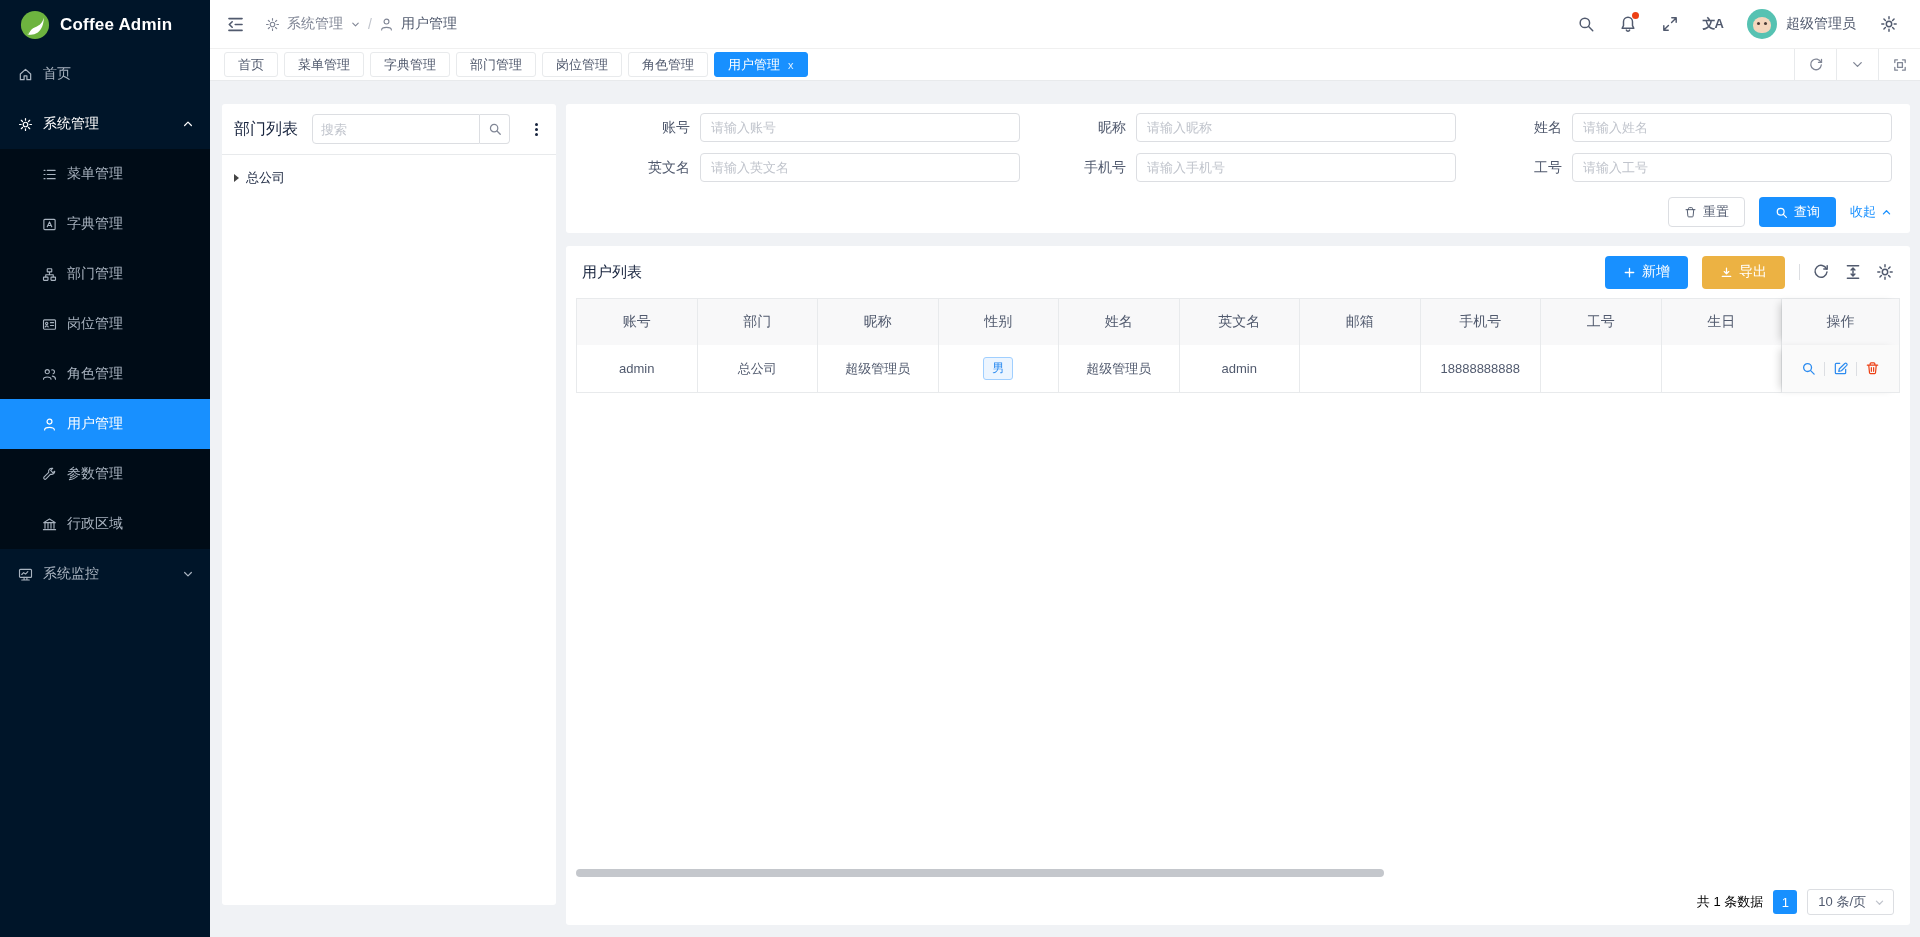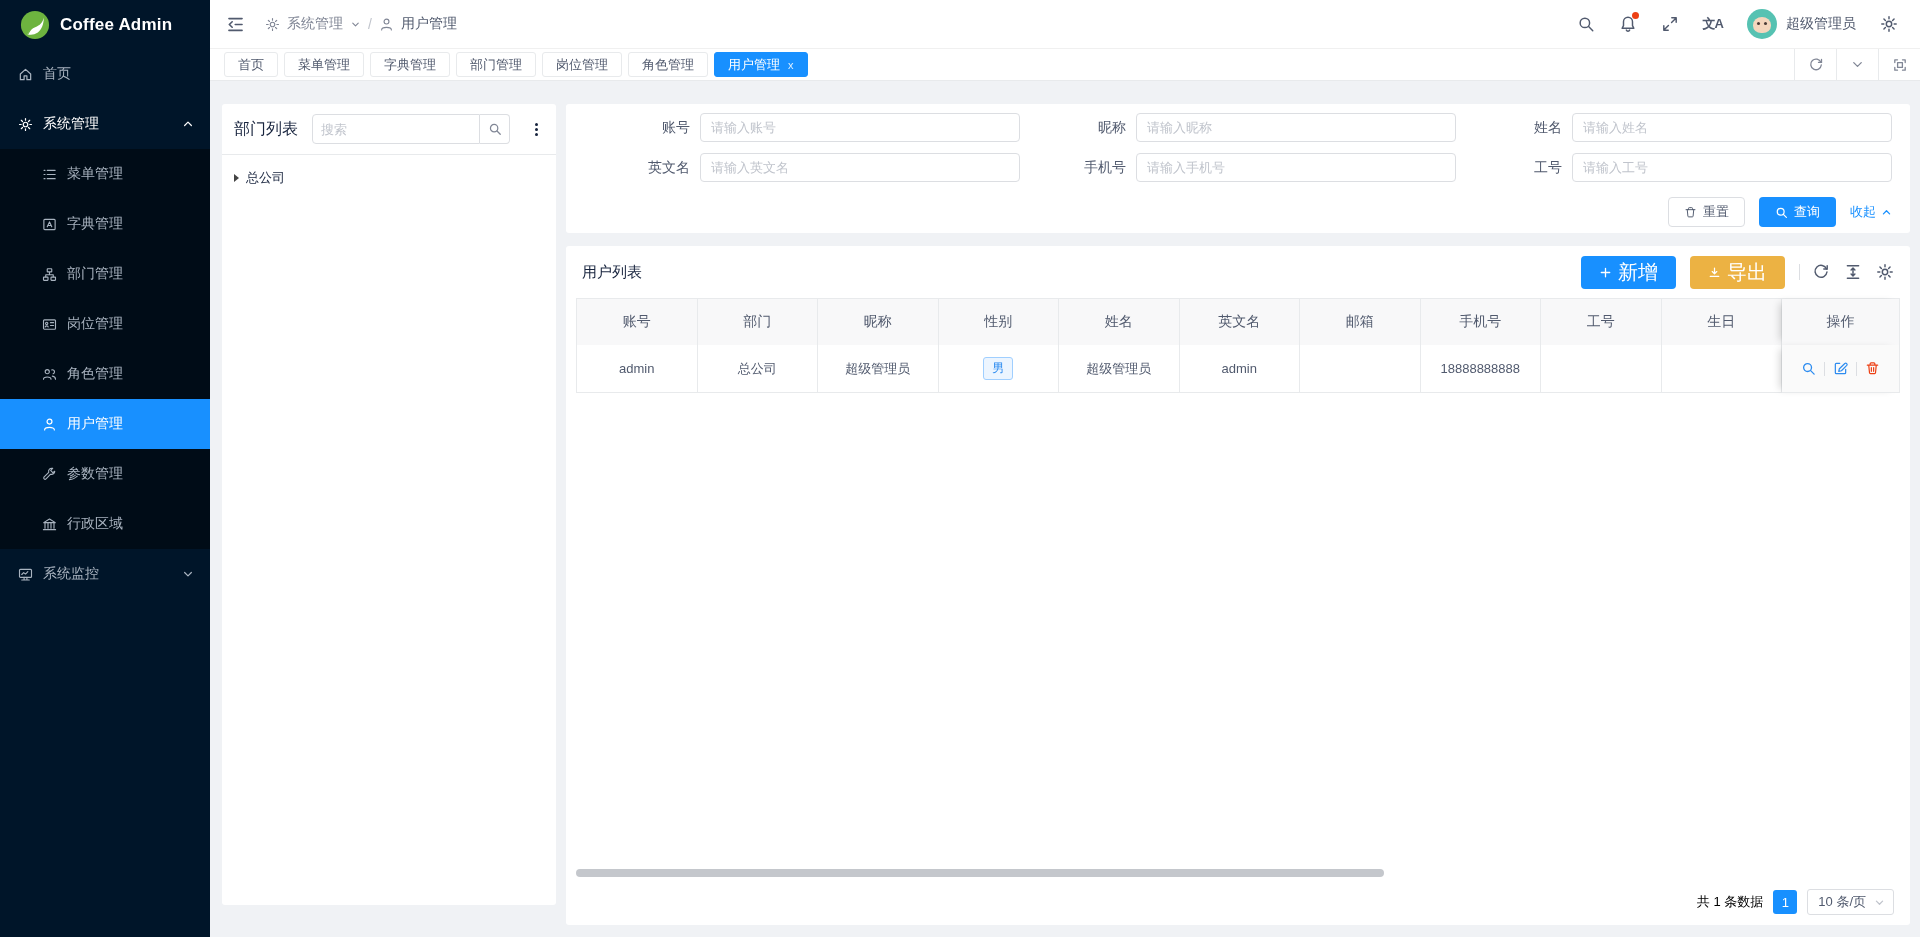--- a/index.html
+++ b/index.html
@@ -95,21 +95,21 @@
   .btn-plain { background:#fff; border-color:#dcdee2; color:#515a6e;text-align:right; }
   .btn-primary { background:#1890ff; color:#fff; }
   .btn-warn { background:#ecb243; color:#fff; }
   .link-collapse { display:flex; align-items:center; gap:5px; color:#1890ff; font-size:13px; cursor:pointer; }
 
   
   .table-card { flex:1; position:relative; display:flex; flex-direction:column; }
   .table-head { height:52px; display:flex; align-items:center; padding:0 16px; }
   .table-title { font-size:15px; color:#17233d; }
   .table-tools { margin-left:auto; display:flex; align-items:center; }
-  .btn-lg { height:33px; font-size:20px; padding:0 17px; }
+  .btn-lg { height:33px; font-size:14px; padding:0 17px; }
   .btn-gap { margin-left:14px; }
   .v-div { width:1px; height:16px; background:#dcdee2; margin:0 12px 0 14px; }
   .tool-icon { color:#515a6e; cursor:pointer; display:flex; margin-left:14px; }
 
   .table-wrap { margin:0 10px; }
   .t-row { display:flex; border-left:1px solid #e8eaec; }
   .t-header { border-top:1px solid #e8eaec; }
   .t-cell { flex:1; border-right:1px solid #e8eaec; display:flex; align-items:center; justify-content:center;
     overflow:hidden; white-space:nowrap; }
   .t-header .t-cell { height:46px; background:#f8f8f9; color:#515a6e; font-size:14px; }

